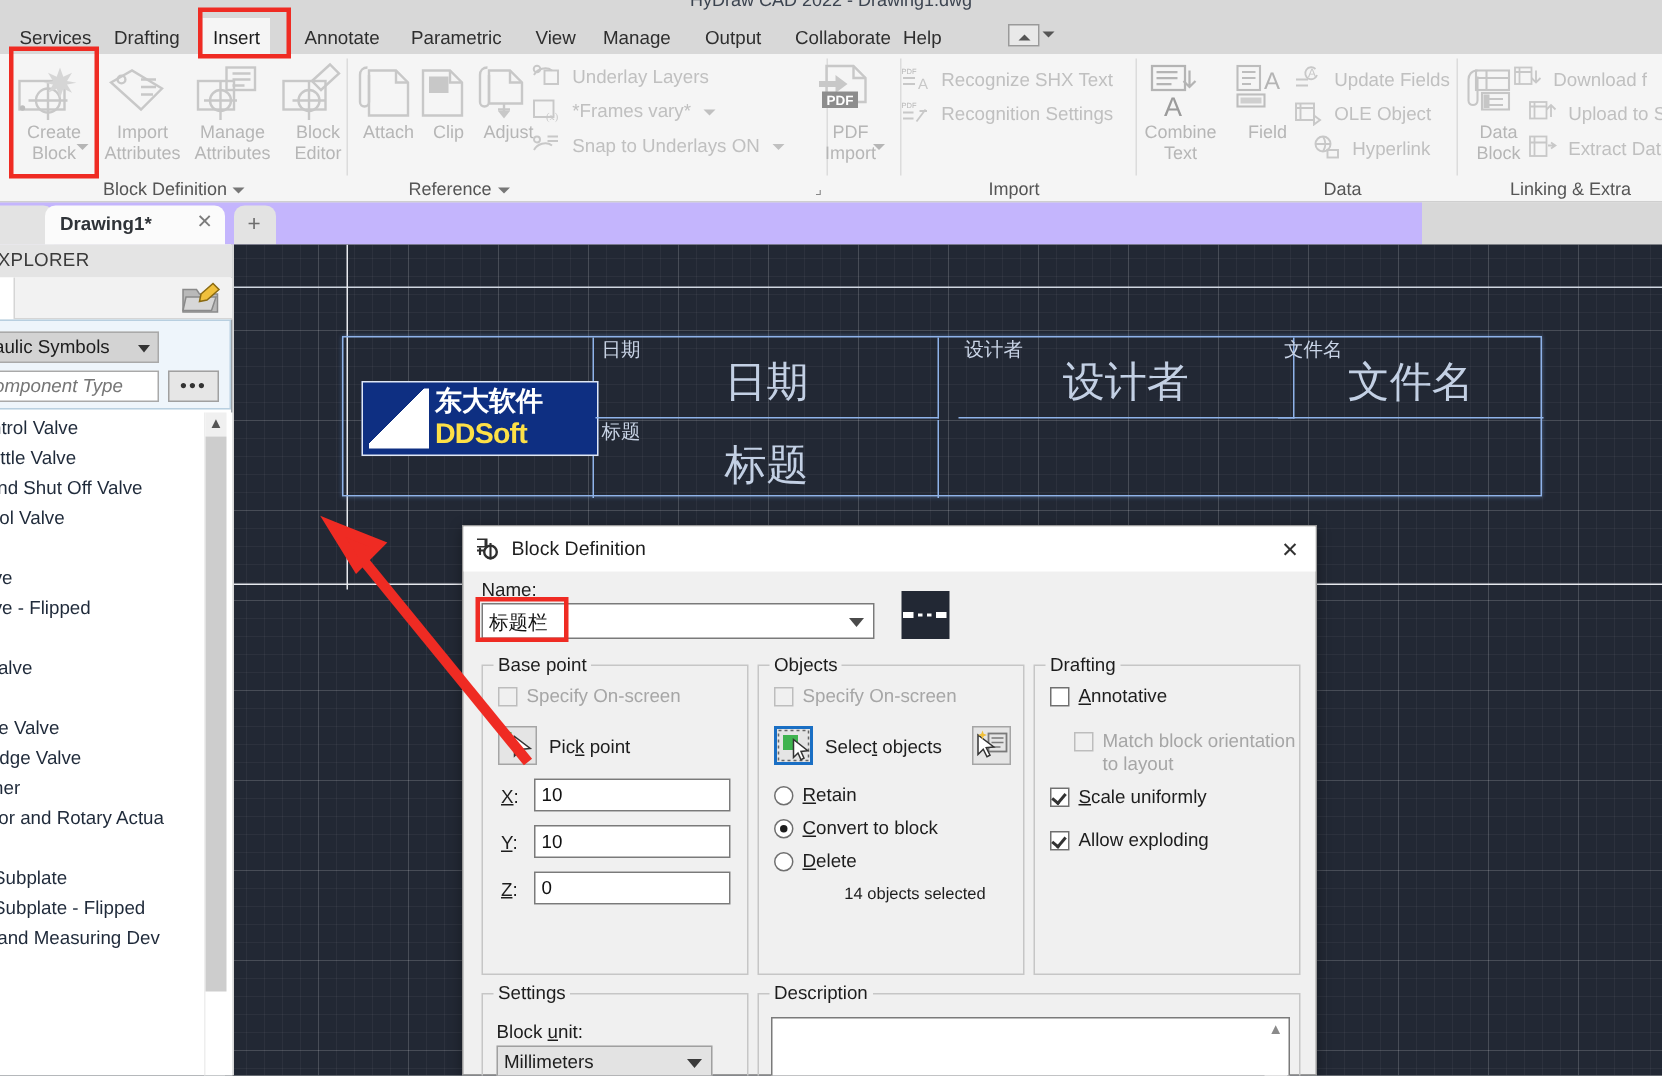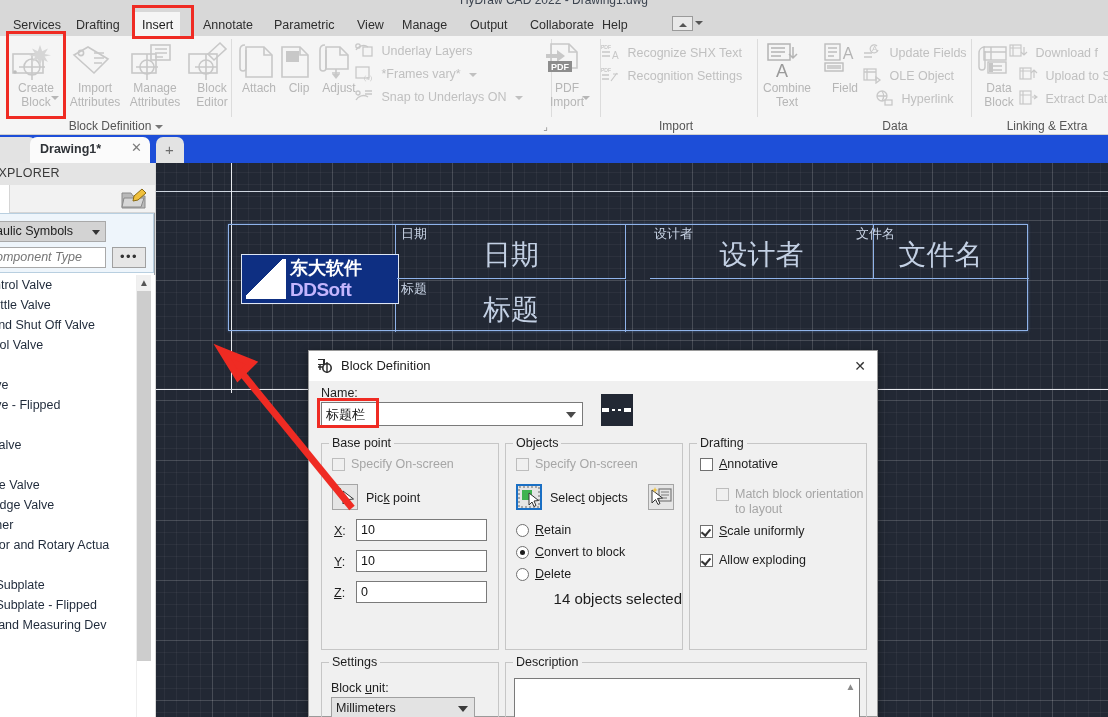--- a/index.html
+++ b/index.html
@@ -102,22 +102,22 @@
     border-top:4px solid #c0c0c0; vertical-align:middle;
   }
 
   #createblock-hl{
     position:absolute; left:6px; top:31px; width:60px; height:88px;
     border:3px solid #ef2b23; z-index:41; pointer-events:none;
   }
 
   
   #tabstrip{
-    position:absolute; left:0; top:135px; width:1108px; height:28px;
-    background:#1d4ed8;
+    position:absolute; left:0; top:135px; width:948px; height:28px;
+    background:#c4b5fd;
   }
   .dtab{
     position:absolute; top:2px; height:26px;
     background:#fbfbfb; border-radius:7px 7px 0 0;
   }
   .dtab.ghost{ left:-22px; width:58px; background:#e3e3e3; }
   .dtab.active{ left:30px; width:120px; }
   .dtab .dtlabel{
     position:absolute; left:10px; top:5px; font-size:12.5px; font-weight:bold; color:#2f3338;
     white-space:nowrap;
@@ -250,36 +250,36 @@
   }
   #tb-logo .lsq2{
     position:absolute; left:4px; top:4px; width:40px; height:40px;
     background:linear-gradient(135deg,#0e2f82 0 46%, #fff 46% 100%);
   }
   #tb-logo .lt1{
     position:absolute; left:48px; top:2px; font-size:18px; line-height:22px; color:#fff;
     font-weight:bold; white-space:nowrap; font-family:"DejaVu Sans", sans-serif;
   }
   #tb-logo .lt2{
-    position:absolute; left:48px; top:24px; font-size:19px; line-height:22px; color:#c4b5fd;
+    position:absolute; left:48px; top:24px; font-size:19px; line-height:22px; color:#fde047;
     font-weight:bold; white-space:nowrap; letter-spacing:-.5px;
   }
   .tbcell{ position:absolute; }
   .tbcell .tag{
     position:absolute; left:4px; top:1px; font-size:13px; line-height:16px;
     color:#c9d4e6; white-space:nowrap; font-family:"DejaVu Sans", sans-serif;
   }
   .tbcell .val{
     position:absolute; left:0; top:12px; width:100%; text-align:center;
     font-size:28px; line-height:36px; color:#c3d0e4; white-space:nowrap;
     font-family:"DejaVu Sans", sans-serif; font-weight:300;
   }
   #tb-date{ left:168px; top:0; width:229px; height:54px; border-right:1.5px solid #8fb3ea; border-bottom:1.5px solid #8fb3ea;}
   #tb-title{ left:168px; top:55px; width:229px; height:52px; border-right:1.5px solid #8fb3ea;}
-  #tb-designer{ left:421px; top:0; width:224px; height:54px; border-right:1.5px solid #8fb3ea; border-bottom:1.5px solid #8fb3ea;}
+  #tb-designer{ left:410px; top:0; width:224px; height:54px; border-right:1.5px solid #8fb3ea; border-bottom:1.5px solid #8fb3ea;}
   #tb-filename{ left:623px; top:0; width:177px; height:54px; border-bottom:1.5px solid #8fb3ea;}
 
   
   #arrow{ position:absolute; left:156px; top:163px; width:952px; height:554px; pointer-events:none; z-index:55;}
 
   
   #dialog{
     position:absolute; left:308px; top:350px; width:570px; height:367px;
     background:#f0f0f0; border:1px solid #9a9a9a; z-index:50;
     box-shadow:0 2px 8px rgba(0,0,0,.35);
@@ -388,22 +388,22 @@
   #desc-box{
     position:absolute; left:8px; top:15px; width:346px; height:64px;
     background:#fff; border:1px solid #7a7a7a;
   }
   #desc-sb{
     position:absolute; right:1px; top:1px; width:15px; height:62px; background:#fff;
   }
   #desc-sb .a{ position:absolute; left:0; width:15px; height:14px; text-align:center;
     font-size:10px; line-height:14px; color:#8a8a8a; }
   #objsel-text{
-    position:absolute; left:0; top:184px; width:100%; text-align:right;
-    font-size:15px; color:#1d1d1d;
+    position:absolute; left:16px; top:184px; width:100%; text-align:center;
+    font-size:11px; color:#1d1d1d;
   }
   svg{ display:block; }
 </style>
 </head>
 <body>
 
 <div id="titlebar">
   <div class="ttext">HyDraw CAD 2022  -  Drawing1.dwg</div>
 </div>
 
@@ -557,20 +557,21 @@
             <g fill="none" stroke="#c8c8c8" stroke-width="1.3">
           <path d="M2 13c2-4 8-6 12-3"></path>
               <circle cx="4" cy="6" r="2"></circle>
               <path d="M11 4h7M11 7h7"></path>
             </g>
           </svg>
       </span>
       <span>Snap to Underlays ON</span>
       <span class="scv"></span>
     </div>
+    <div class="glabel" style="left:-86px; width:320px;"><span>Reference</span><span class="gcv"></span></div>
     <div class="gpanel-arrow">⌟</div>
     <div class="gsep"></div>
   </div>
 
   <div class="rgroup" style="left:540px; width:280px;">
     <div class="bigbtn" style="left:0px;">
       <span class="ic">
         <svg width="46" height="40" viewBox="0 0 46 40">
             <g fill="none" stroke="#c8c8c8" stroke-width="1.6">
           <path d="M11 3h18l8 8v16H11z"></path>

